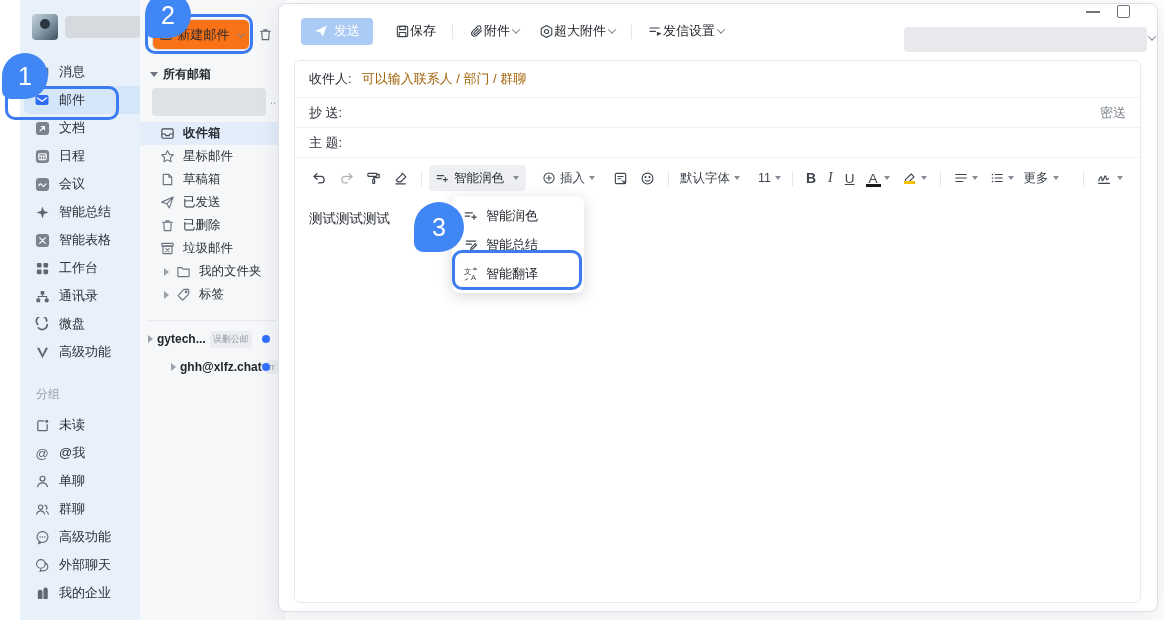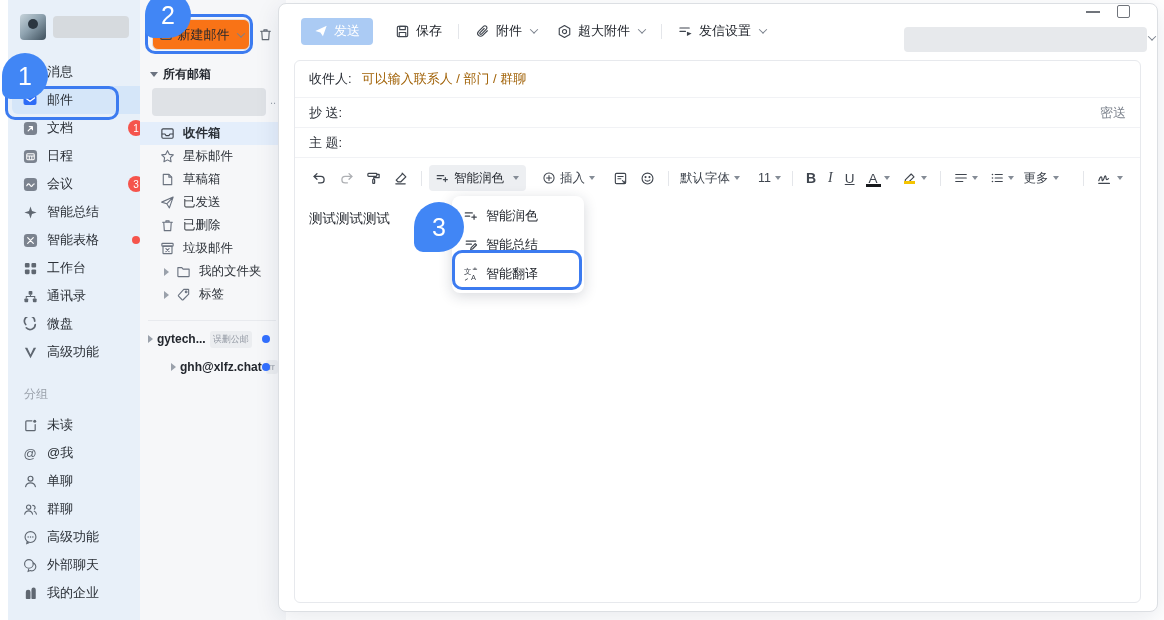--- a/index.html
+++ b/index.html
@@ -6,21 +6,21 @@
   html,body { width:1164px; height:620px; }
   body {
     position:relative; overflow:hidden; background:#fff;
     font-family:"Liberation Sans", sans-serif; color:#23272e;
     -webkit-font-smoothing:antialiased;
   }
   svg { display:block; }
   svg text { font-family:"Liberation Sans", sans-serif; }
 
   
-  .sidebar { position:absolute; left:8px; top:0; width:144px; height:620px; background:#e8f0f9; }
+  .sidebar { position:absolute; left:20px; top:0; width:144px; height:620px; background:#e8f0f9; }
   .profile { display:flex; align-items:center; gap:7px; padding:14px 0 8px 12px; }
   .avatar { width:26px; height:26px; border-radius:4px; flex:0 0 auto;
     background:linear-gradient(135deg,#c6d3da 0%,#8fa3b0 45%,#3e4f5c 100%); position:relative; }
   .avatar::after{ content:""; position:absolute; left:8px; top:5px; width:10px; height:10px; border-radius:50%; background:#2b3640;}
   .name-blur { width:76px; height:22px; border-radius:4px; background:#d6dade; }
   .side-list { position:absolute; left:0; top:58px; right:0; }
   .side-item { display:flex; align-items:center; gap:9px; height:28px; padding-left:14px;
     font-size:13px; color:#2b3037; position:relative; cursor:default; }
   .side-item.selected { margin:0 4px; padding-left:10px; background:#d5e6f9; border-radius:6px; }
   .sicon { width:16px; height:16px; display:flex; align-items:center; justify-content:center; flex:0 0 auto; }
@@ -55,21 +55,21 @@
   .acct-name { font-size:12px; font-weight:bold; color:#23272e; white-space:nowrap; }
   .acct-tag { font-size:9px; color:#959ba5; background:#ebedf0; border-radius:3px; padding:2px 3px; white-space:nowrap; }
   .blue-dot { position:absolute; right:16px; width:8px; height:8px; border-radius:50%; background:#3370ff; }
 
   
   .compose { position:absolute; left:278px; top:3px; width:880px; height:609px; background:#fff;
     border:1px solid #dcdfe3; border-radius:8px; box-shadow:0 6px 24px rgba(20,40,80,.10); }
   .c-toolbar { position:absolute; left:0; top:0; right:0; height:54px; display:flex; align-items:center; padding:0 22px; }
   .send-btn { width:72px; height:27px; border-radius:4px; background:#abcbf4; color:#fff;
     display:flex; align-items:center; justify-content:center; gap:6px; font-size:13px; cursor:pointer; }
-  .tb-item { display:flex; align-items:center; gap:6px; font-size:13px; color:#23272e; cursor:pointer; }
+  .tb-item { display:flex; align-items:center; font-size:13px; color:#23272e; cursor:pointer; }
   .tb-div { width:1px; height:15px; background:#e4e6ea; margin:0 16px; }
   .chev { width:6px; height:6px; border-right:1.3px solid #7a818c; border-bottom:1.3px solid #7a818c;
     transform:rotate(45deg) translate(-1px,-1px); margin-left:3px; }
   .acct-select { position:absolute; right:10px; top:23px; width:243px; height:25px; background:#e7e9ec; border-radius:4px; cursor:pointer; }
   .acct-chev { position:absolute; right:-8px; top:8px; }
 
   .card { position:absolute; left:15px; top:56px; right:16px; bottom:8px; border:1px solid #e7e9ed; border-radius:6px; background:#fff; overflow:visible; }
   .frow { display:flex; align-items:center; padding:0 14px; border-bottom:1px solid #f1f2f5; position:relative; font-size:13px; }
   .frow-to { height:37px; }
   .frow-cc, .frow-sub { height:30px; }

